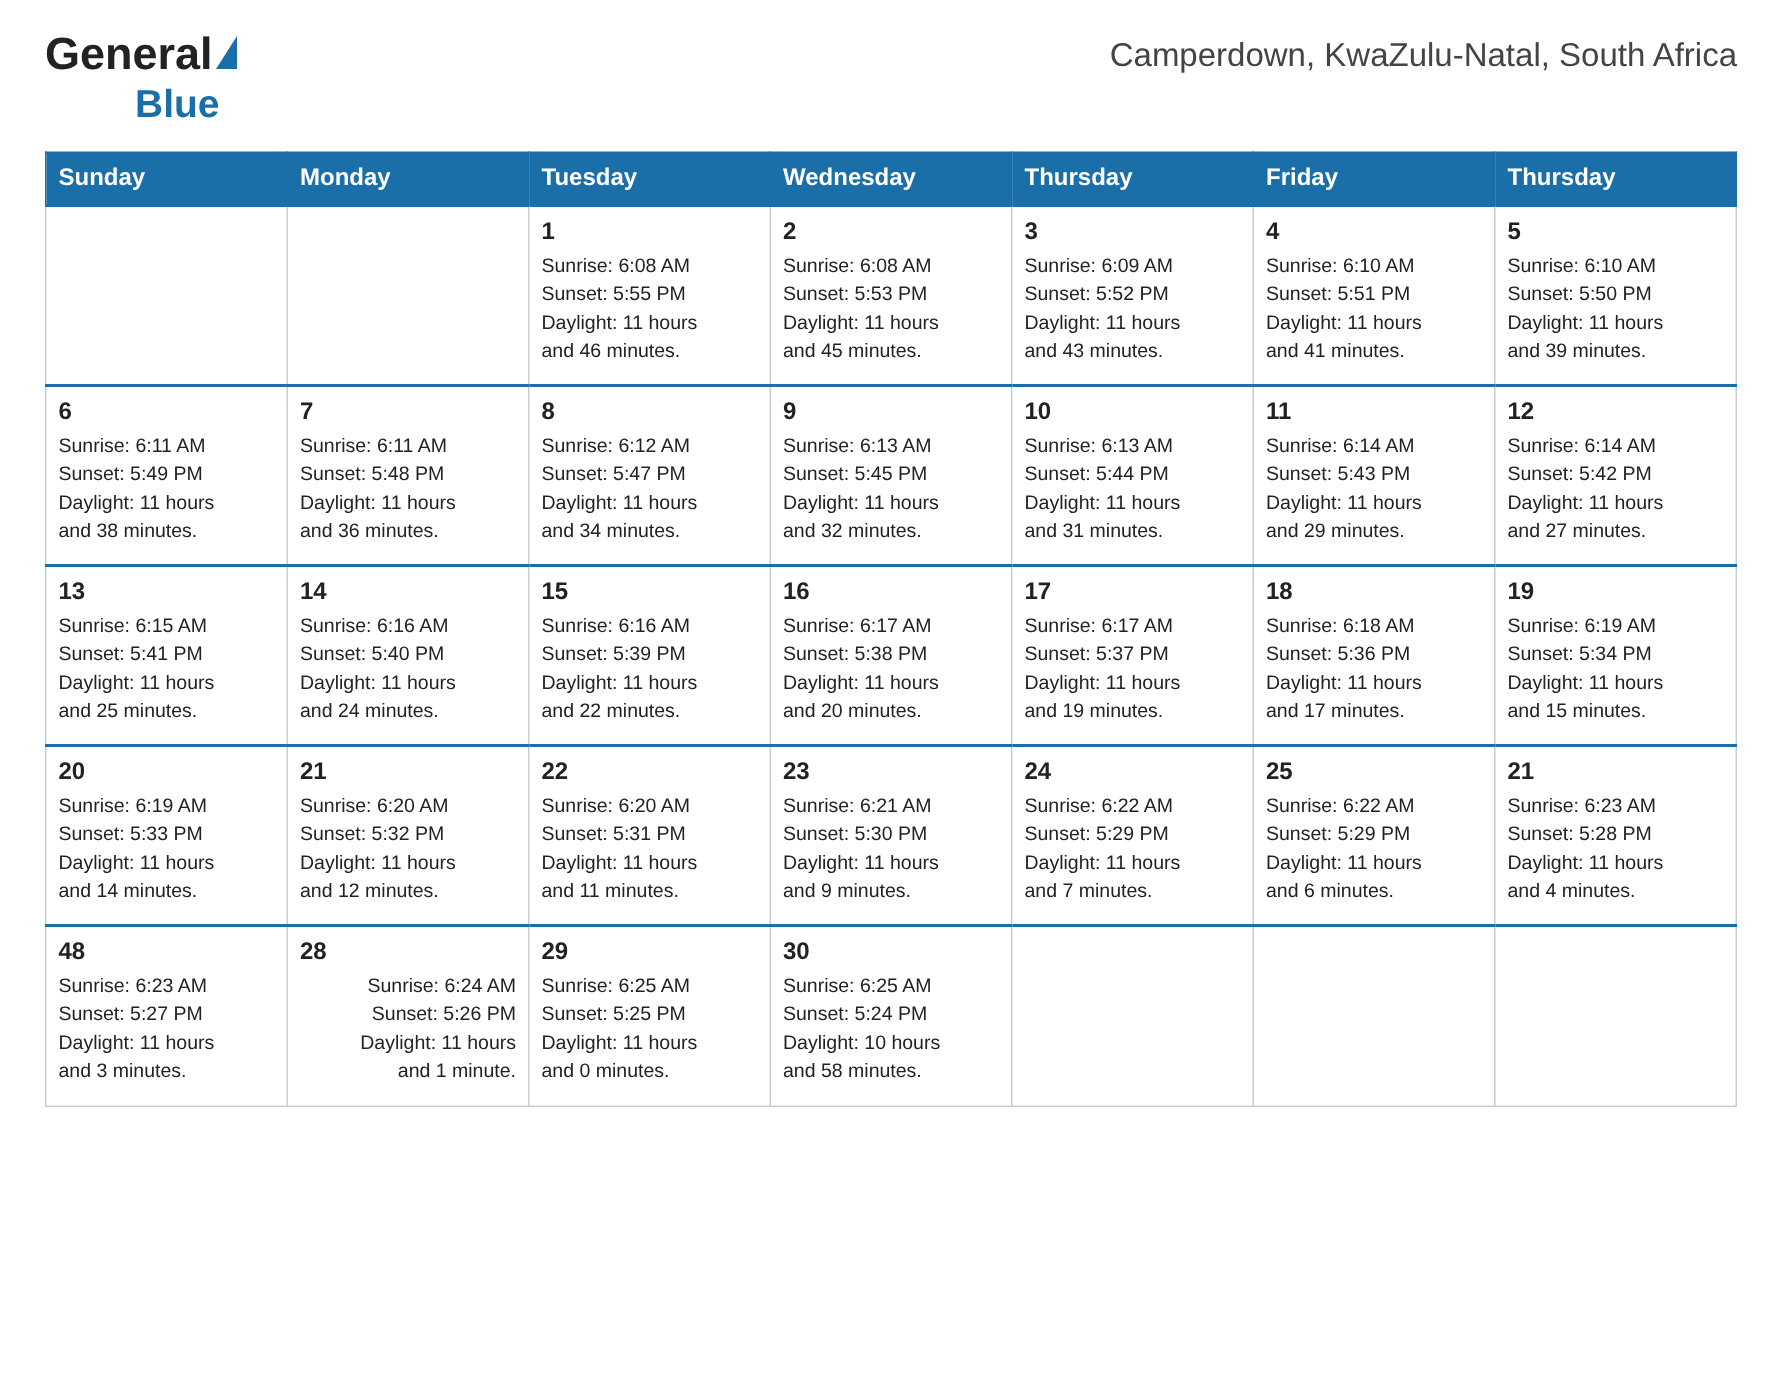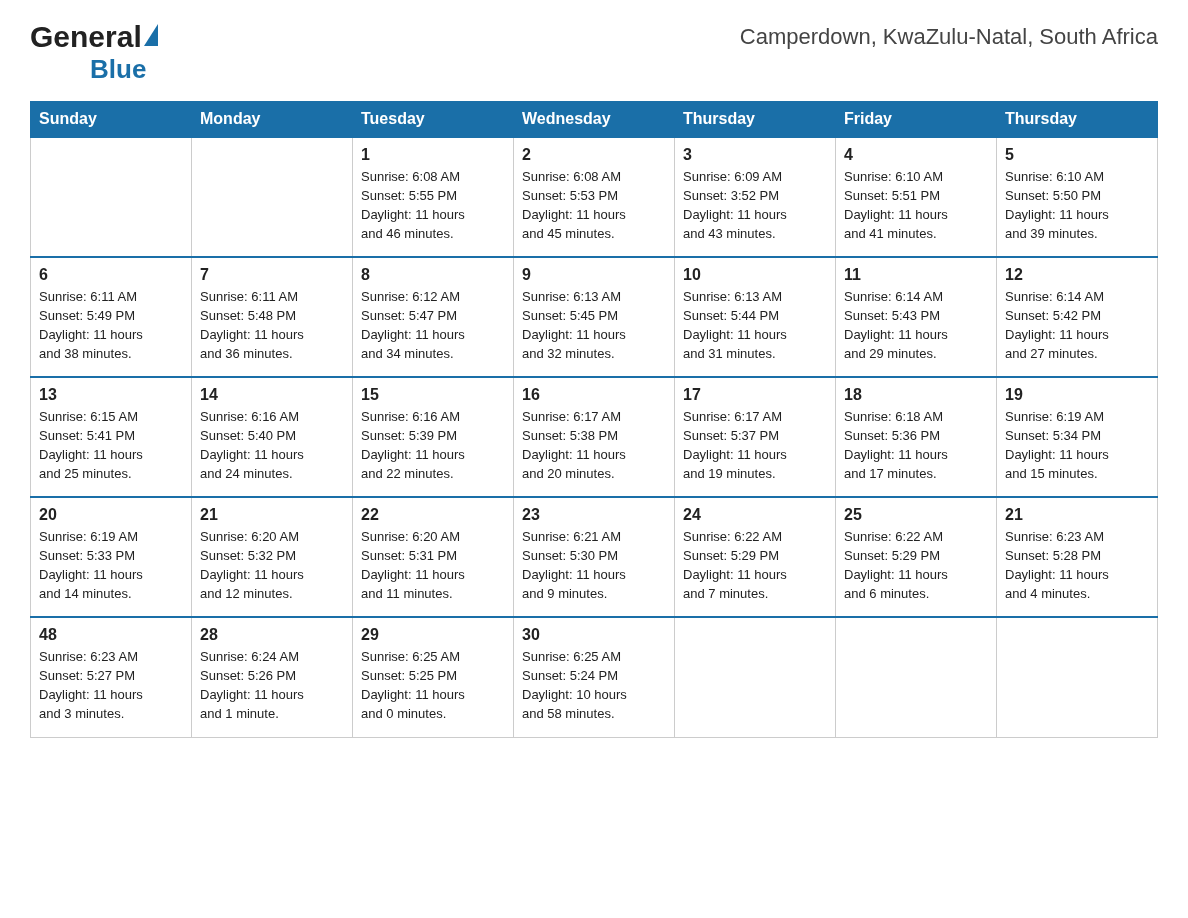--- a/index.html
+++ b/index.html
@@ -153,21 +153,21 @@
         <td>
           <span class="day-number">2</span>
           <div class="day-info" style="white-space: pre-line;">Sunrise: 6:08 AM
 Sunset: 5:53 PM
 Daylight: 11 hours
 and 45 minutes.</div>
         </td>
         <td>
           <span class="day-number">3</span>
           <div class="day-info" style="white-space: pre-line;">Sunrise: 6:09 AM
-Sunset: 3:52 PM
+Sunset: 5:52 PM
 Daylight: 11 hours
 and 43 minutes.</div>
         </td>
         <td>
           <span class="day-number">4</span>
           <div class="day-info" style="white-space: pre-line;">Sunrise: 6:10 AM
 Sunset: 5:51 PM
 Daylight: 11 hours
 and 41 minutes.</div>
         </td>
@@ -335,21 +335,21 @@
       <tr>
         <td>
           <span class="day-number">48</span>
           <div class="day-info" style="white-space: pre-line;">Sunrise: 6:23 AM
 Sunset: 5:27 PM
 Daylight: 11 hours
 and 3 minutes.</div>
         </td>
         <td>
           <span class="day-number">28</span>
-          <div class="day-info" style="white-space: pre-line;">Sunrise: 6:24 AM
+          <div class="day-info" style="white-space: pre-line; text-align: right;">Sunrise: 6:24 AM
 Sunset: 5:26 PM
 Daylight: 11 hours
 and 1 minute.</div>
         </td>
         <td>
           <span class="day-number">29</span>
           <div class="day-info" style="white-space: pre-line;">Sunrise: 6:25 AM
 Sunset: 5:25 PM
 Daylight: 11 hours
 and 0 minutes.</div>

